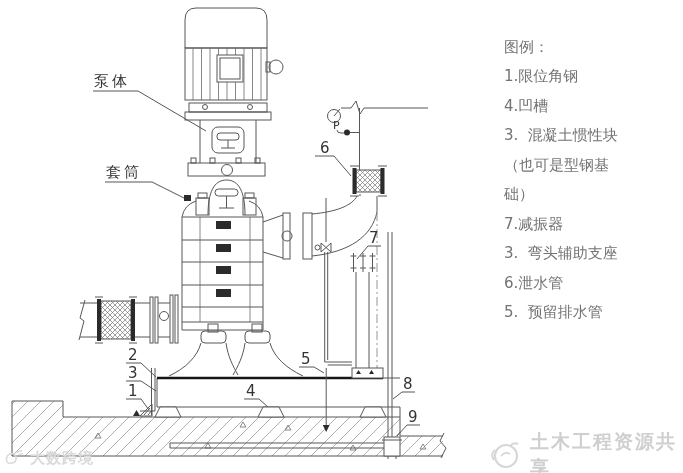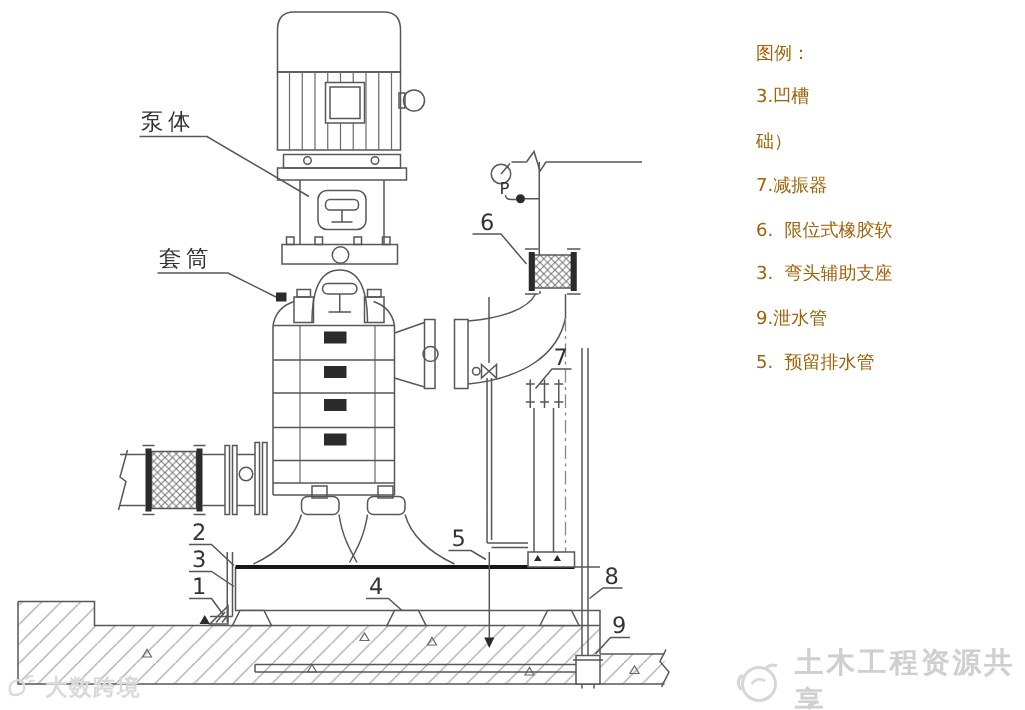--- a/index.html
+++ b/index.html
@@ -8,21 +8,21 @@
   svg{position:absolute;left:0;top:0;}
   .thin{fill:none;stroke:#575757;stroke-width:1;}
   .thin2{fill:none;stroke:#6a6a6a;stroke-width:0.8;}
   .thick{fill:none;stroke:#161616;stroke-width:2.6;}
   .dark{fill:#2b2b2b;stroke:none;}
   .whitebox{fill:#ffffff;stroke:#575757;stroke-width:1;}
   .callout{font-size:15px;fill:#333;}
   .cjk{font-size:15px;fill:#333;letter-spacing:3px;}
   .pletter{font-size:11px;fill:#333;}
   .centerline{fill:none;stroke:#8a8a8a;stroke-width:0.9;stroke-dasharray:9 3 2 3;}
-  .legend{position:absolute;left:504px;top:20px;width:178px;color:#a16207;font-size:12px;}
+  .legend{position:absolute;left:504px;top:32px;width:178px;color:#737373;font-size:15px;}
   .legend-title{line-height:30px;white-space:pre;}
   .legend-line{line-height:29.5px;white-space:pre;}
   .wm-right{position:absolute;left:486px;top:429px;display:flex;align-items:center;gap:6px;
             color:#cfcfcf;font-size:19px;font-weight:bold;letter-spacing:2px;}
   .wm-left{position:absolute;left:3px;top:446px;display:flex;align-items:center;gap:3px;
            color:#d9d9d9;font-size:15px;font-weight:bold;letter-spacing:1px;justify-content:center;}
   .wm-logo{position:static;flex:0 0 auto;}
 </style>
 </head>
 <body>
@@ -240,26 +240,28 @@
       <path class="thin" d="M381,246 H368 L357,259"></path>
       <text x="403" y="389" class="callout">8</text>
       <path class="thin" d="M415,392 H402 L393,399"></path>
       <text x="408" y="422" class="callout">9</text>
       <path class="thin" d="M420,425 H407 L397,436"></path>
     </g>
   </svg>
 
   <div class="legend">
     <div class="legend-title">图例：</div>
-    <div class="legend-line">3.凹槽</div>
+    <div class="legend-line">1.限位角钢</div>
+    <div class="legend-line">4.凹槽</div>
+    <div class="legend-line">3.  混凝土惯性块</div>
+    <div class="legend-line">（也可是型钢基</div>
     <div class="legend-line">础）</div>
     <div class="legend-line">7.减振器</div>
-    <div class="legend-line">6.  限位式橡胶软</div>
     <div class="legend-line">3.  弯头辅助支座</div>
-    <div class="legend-line">9.泄水管</div>
+    <div class="legend-line">6.泄水管</div>
     <div class="legend-line">5.  预留排水管</div>
   </div>
 
   <div class="wm-left">
     <svg class="wm-logo" width="24" height="24" viewBox="0 0 24 24">
       <path d="M4,16 Q2,10 7,8 Q12,6 13,11 Q14,16 9,17 Q5,18 4,16 Z" fill="none" stroke="#dadada" stroke-width="1.6"></path>
       <path d="M14,7 q2,-3 5,-2 M16,9 q2,-2 4,-1" fill="none" stroke="#dadada" stroke-width="1.4"></path>
     </svg>
     <span>大数跨境</span>
   </div>

